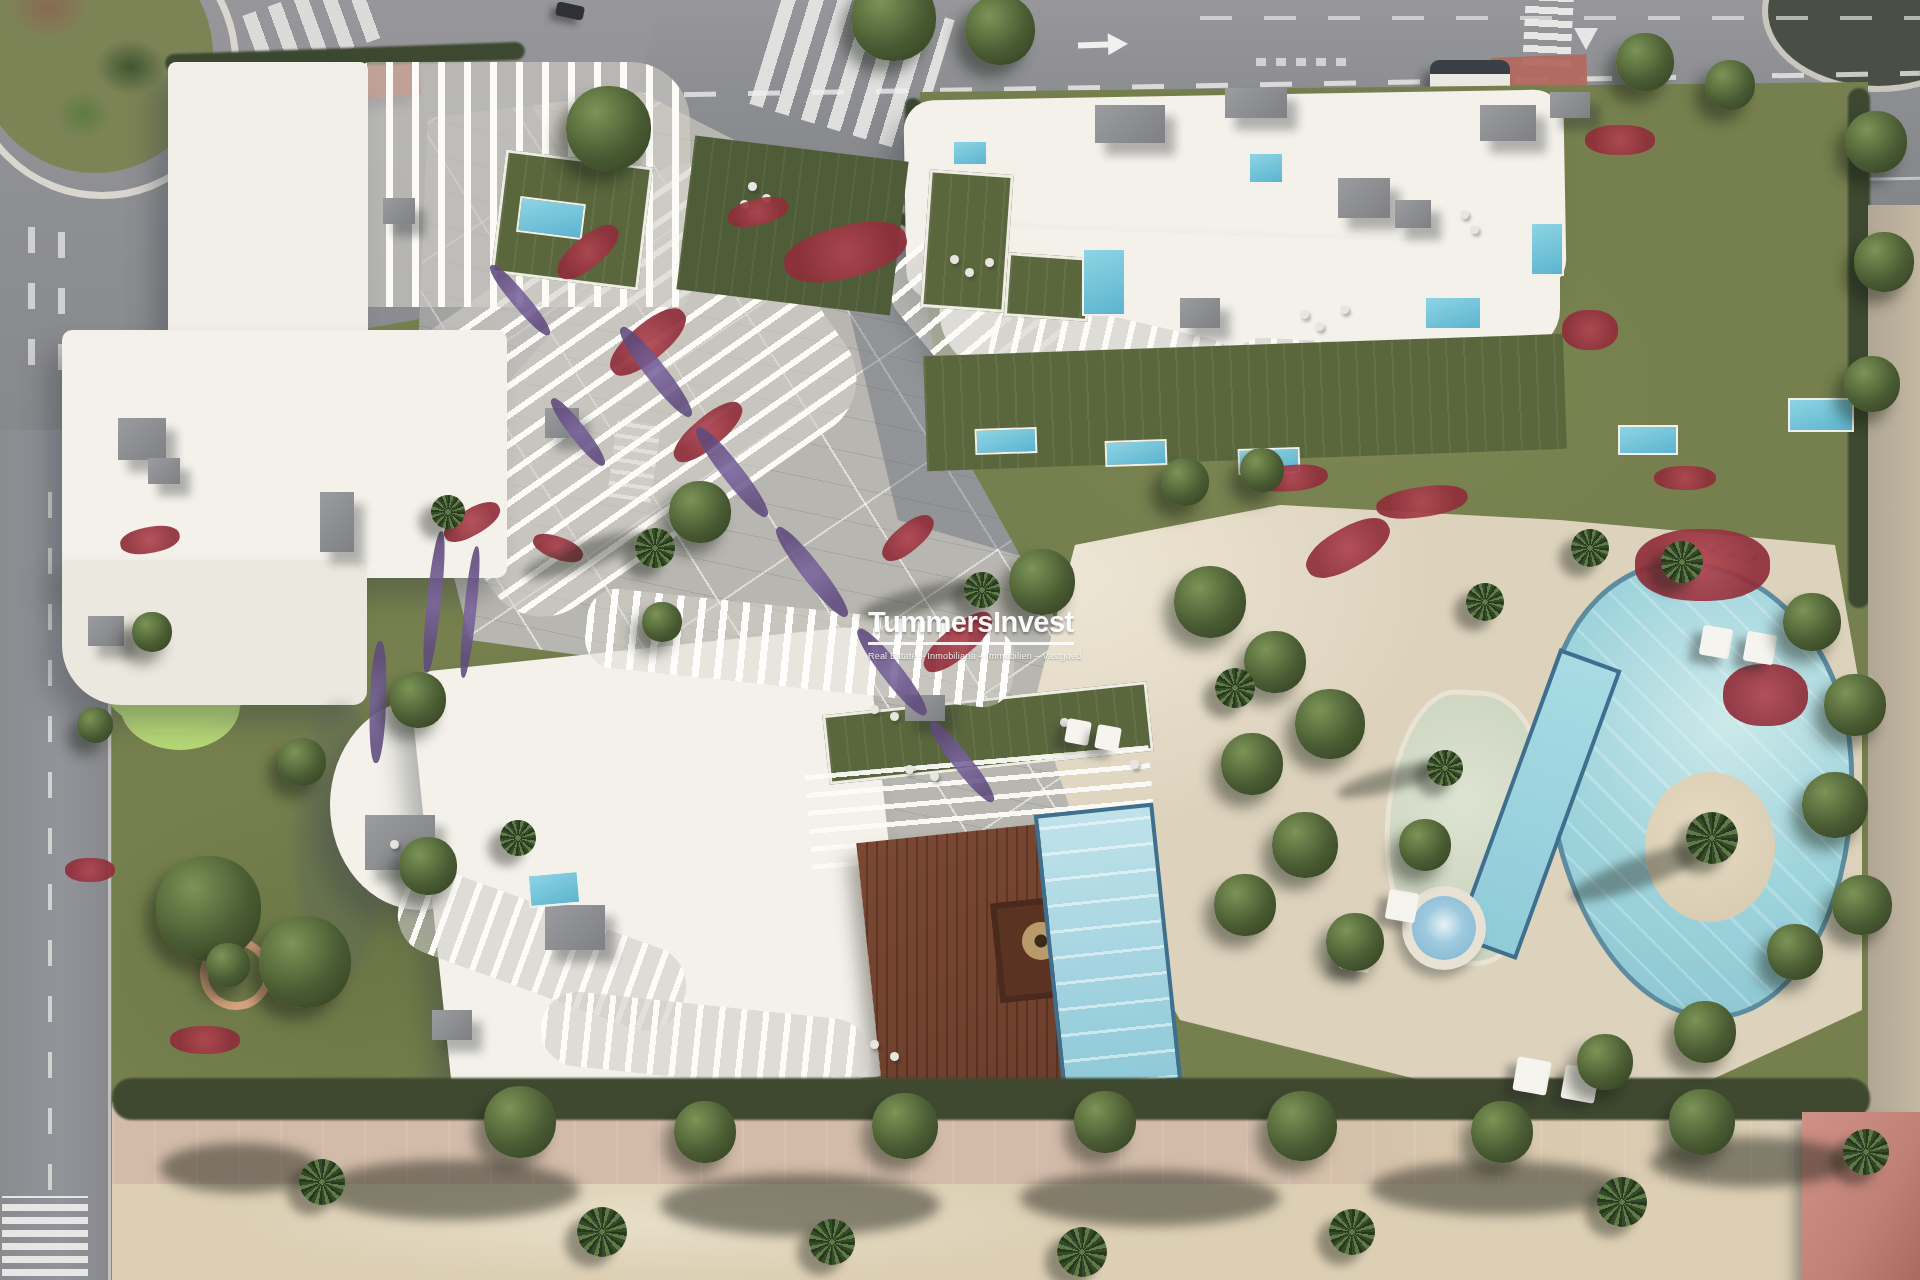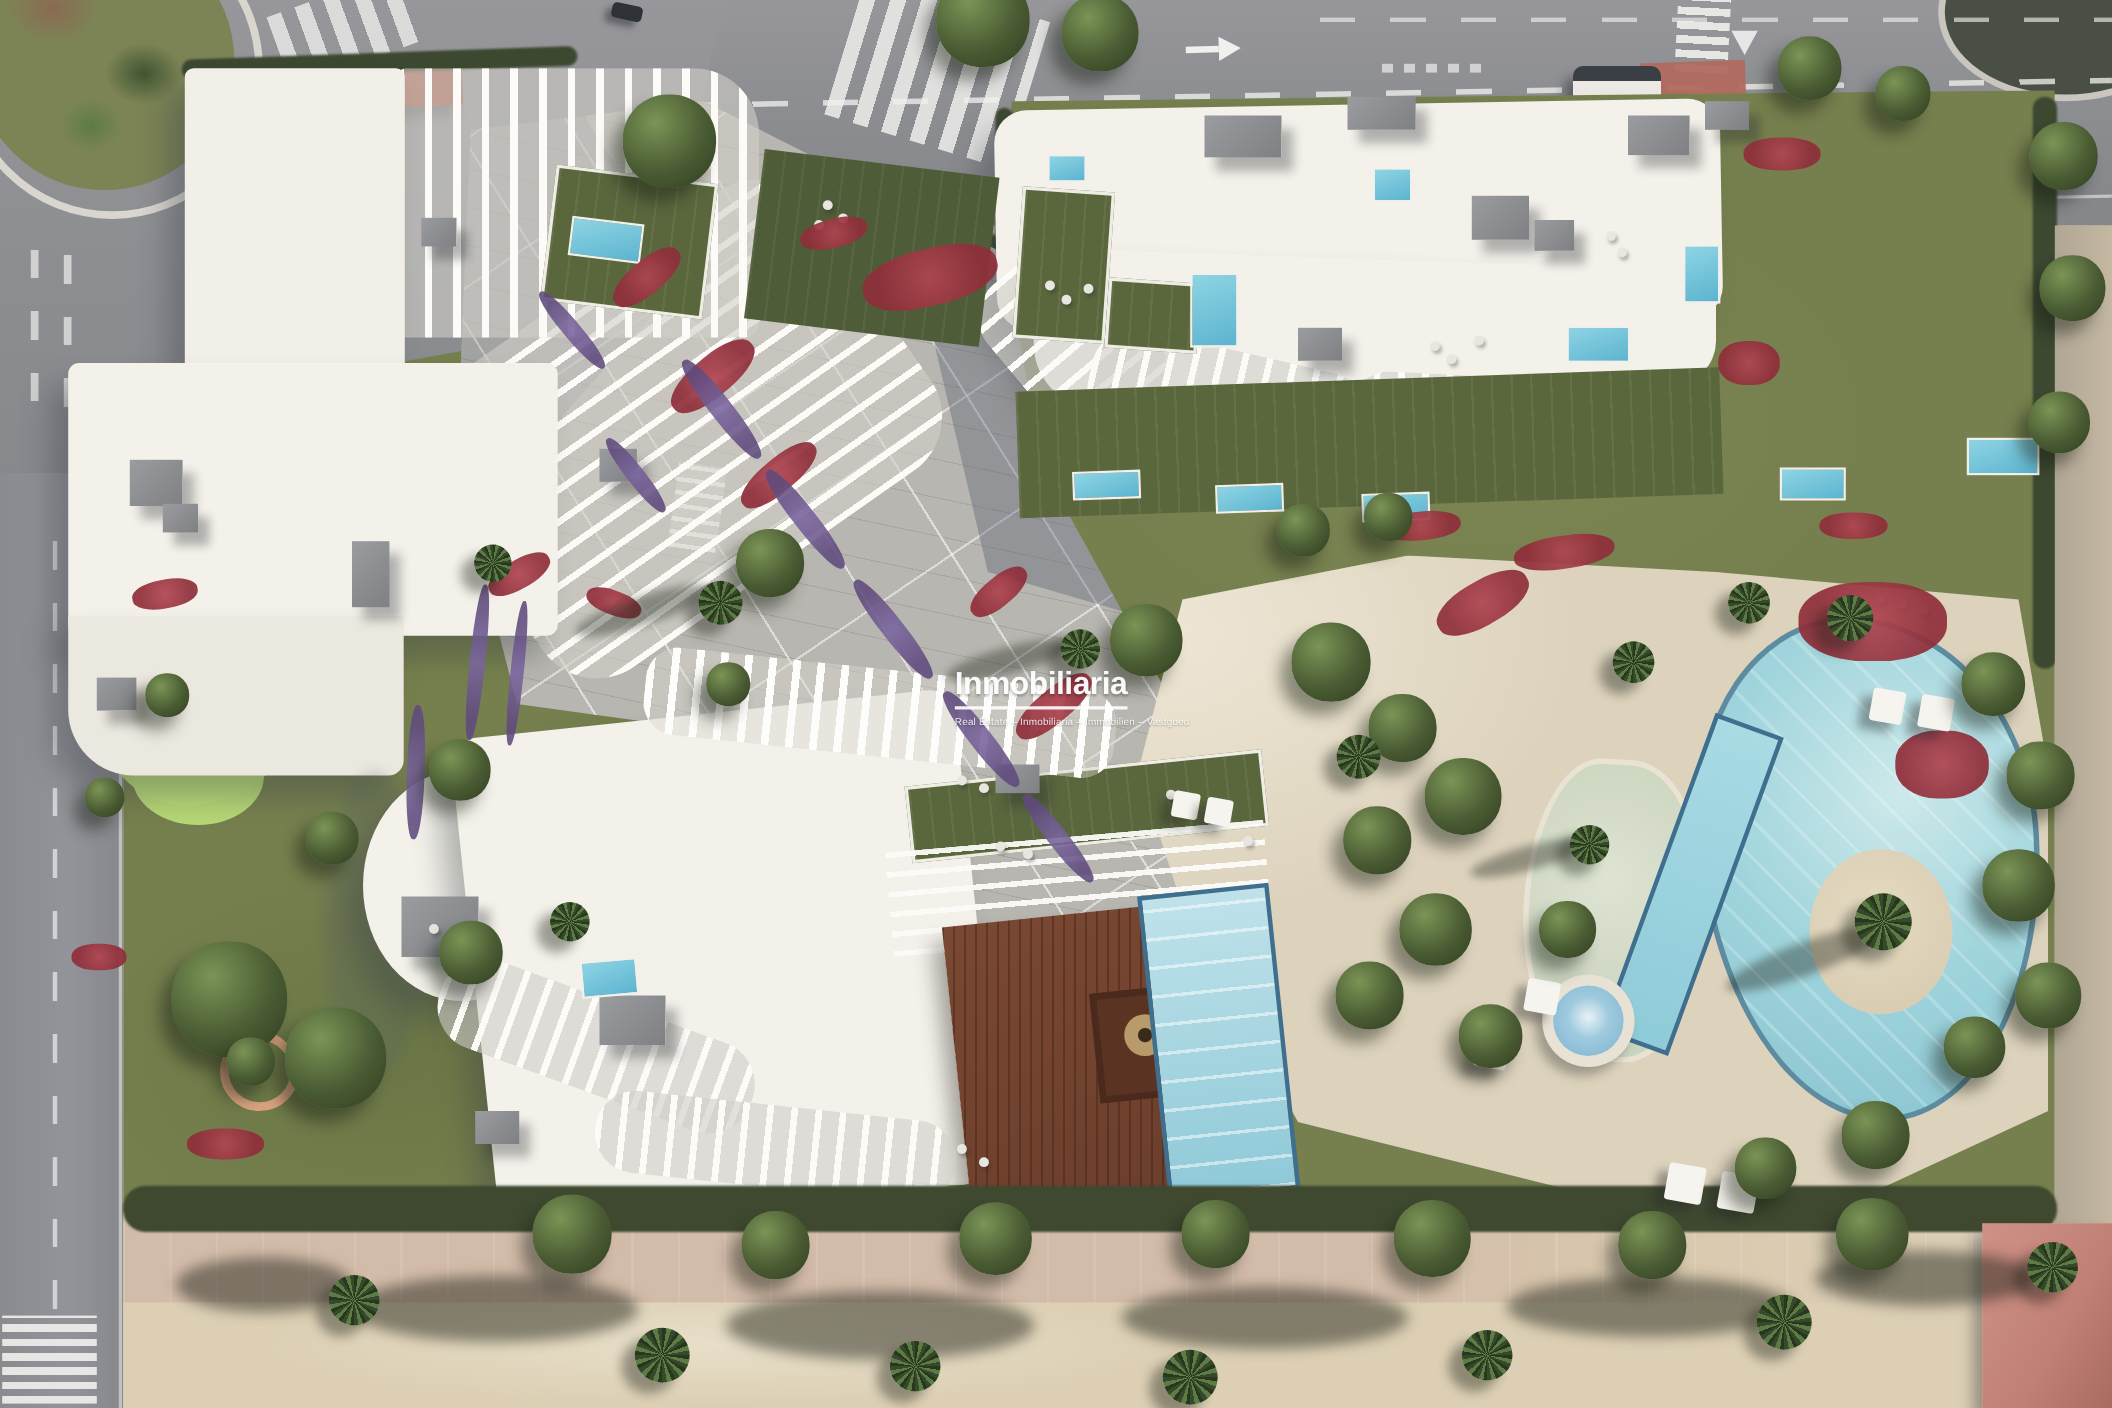--- a/index.html
+++ b/index.html
@@ -355,17 +355,17 @@
       <div class="abs palm" style="left: 299px; top: 1159px; width: 46px; height: 46px;"></div>
       <div class="abs palm" style="left: 577px; top: 1207px; width: 50px; height: 50px;"></div>
       <div class="abs palm" style="left: 809px; top: 1219px; width: 46px; height: 46px;"></div>
       <div class="abs palm" style="left: 1057px; top: 1227px; width: 50px; height: 50px;"></div>
       <div class="abs palm" style="left: 1329px; top: 1209px; width: 46px; height: 46px;"></div>
       <div class="abs palm" style="left: 1597px; top: 1177px; width: 50px; height: 50px;"></div>
       <div class="abs palm" style="left: 1843px; top: 1129px; width: 46px; height: 46px;"></div>
     </div>
 
   <div class="abs" style="left:868px;top:606px;z-index:50;">
-    <div class="wm-title">Inmobiliaria</div>
+    <div class="wm-title">TummersInvest</div>
     <div class="wm-sub" style="margin-top:6px;">Real Estate – Inmobiliaria – Immobilien – Vastgoed</div>
   </div>
 
 </div>
 
 </body></html>

